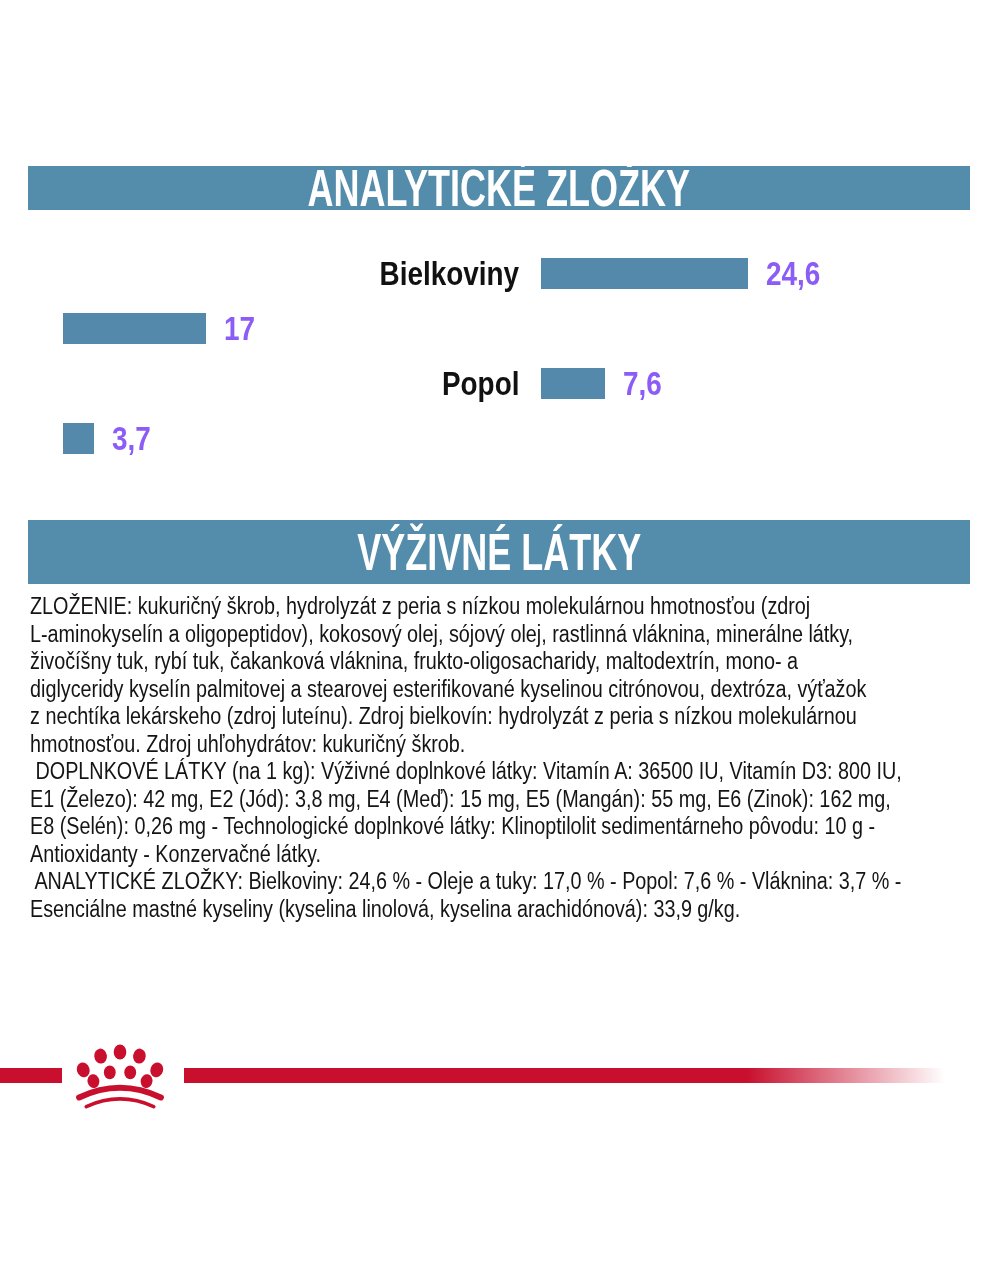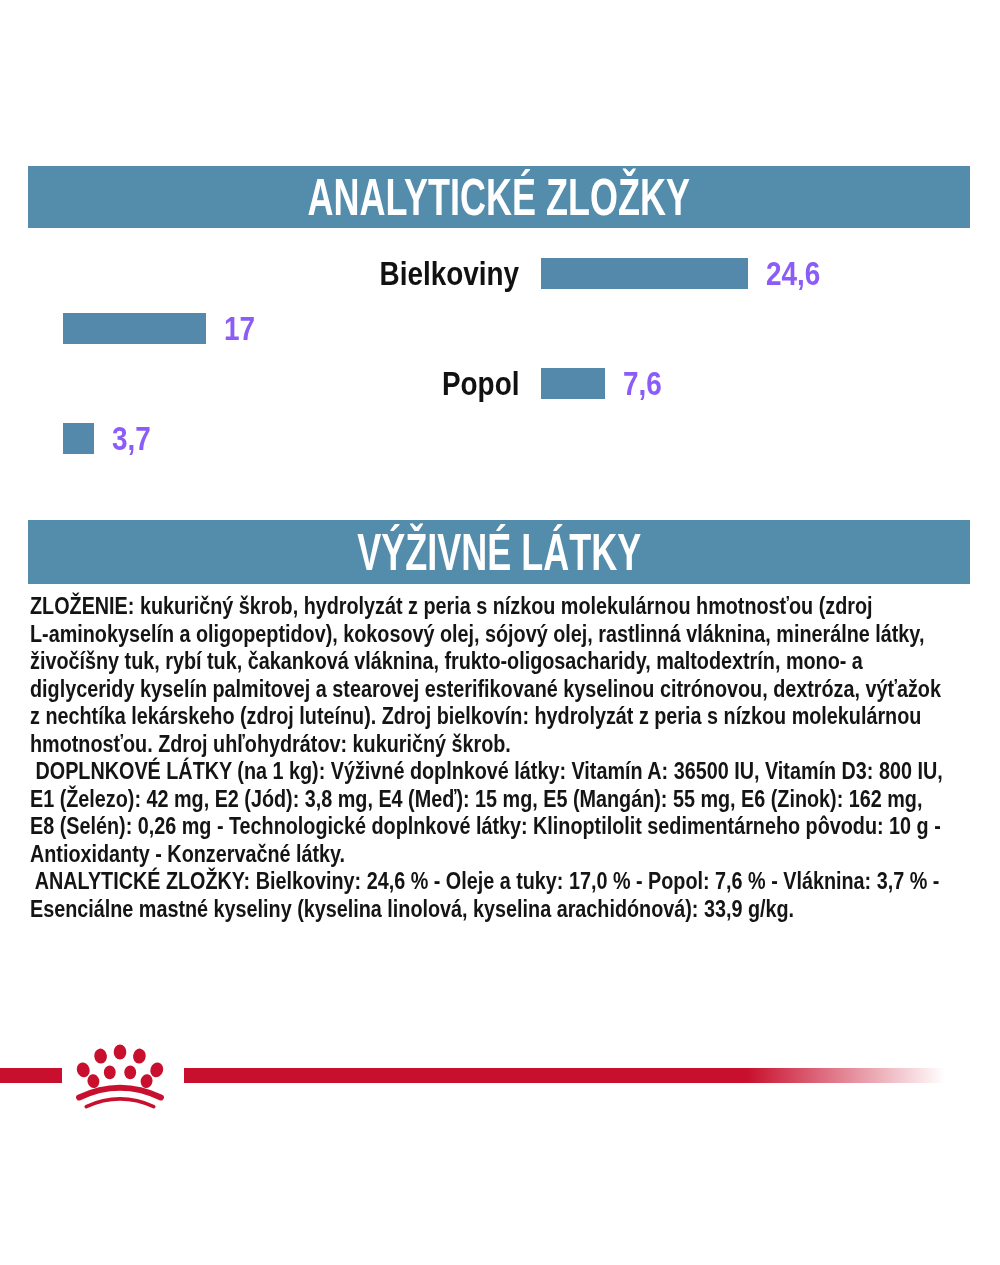--- a/index.html
+++ b/index.html
@@ -1,33 +1,33 @@
 <!DOCTYPE html>
 <html><head>
 <meta charset="utf-8">
 <style>
   html,body{margin:0;padding:0;background:#ffffff;}
   #page{position:relative;width:1000px;height:1265px;background:#fff;overflow:hidden;
         font-family:"Liberation Sans",sans-serif;color:#111;}
 
-  .banner{position:absolute;left:28px;width:942px;height:62px;background:#548cab;
+  .banner{position:absolute;left:28px;width:942px;height:44px;background:#548cab;
           display:flex;align-items:center;justify-content:center;}
   .banner-text{color:#ffffff;font-weight:bold;font-size:50px;letter-spacing:0px;
                display:inline-block;transform:scaleX(0.72) scaleY(1.05);transform-origin:50% 50%;
                white-space:nowrap;}
 
   #chart{position:absolute;left:0;top:258px;width:1000px;padding-left:41px;}
   .chart-row{display:flex;align-items:center;height:31px;margin-bottom:24px;}
   .chart-label{width:478px;text-align:right;font-weight:bold;font-size:34px;color:#111;}
   .chart-label span{display:inline-block;transform:scaleX(0.82);transform-origin:100% 50%;white-space:nowrap;}
   .chart-bar{height:31px;margin-left:22px;}
   .chart-value{font-weight:bold;font-size:34px;margin-left:18px;color:#8b5cf6;}
   .chart-value span{display:inline-block;transform:scaleX(0.82);transform-origin:0 50%;white-space:nowrap;}
 
-  #body-text{position:absolute;left:30px;top:593px;width:960px;font-weight:bold;}
+  #body-text{position:absolute;left:30px;top:593px;width:960px;}
   .text-line{font-size:23px;line-height:27.5px;height:27.5px;white-space:pre;color:#141414;
              transform:scaleX(0.86);transform-origin:0 50%;}
 
   .red-line{position:absolute;top:1068px;height:15px;}
   #red-line-left{left:0;width:62px;background:#c8102e;}
   #red-line-right{left:184px;width:761px;
       background:linear-gradient(to right,#c8102e 0%,#c8102e 74%,rgba(200,16,46,0) 100%);}
   #crown{position:absolute;left:72px;top:1042px;width:96px;height:70px;}
 </style>
 </head>

